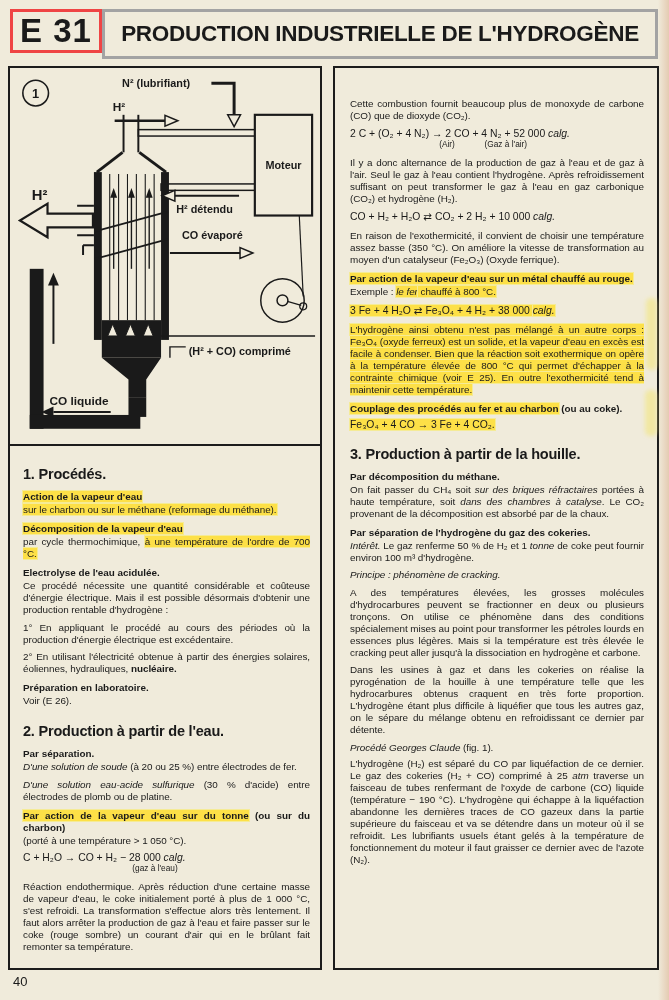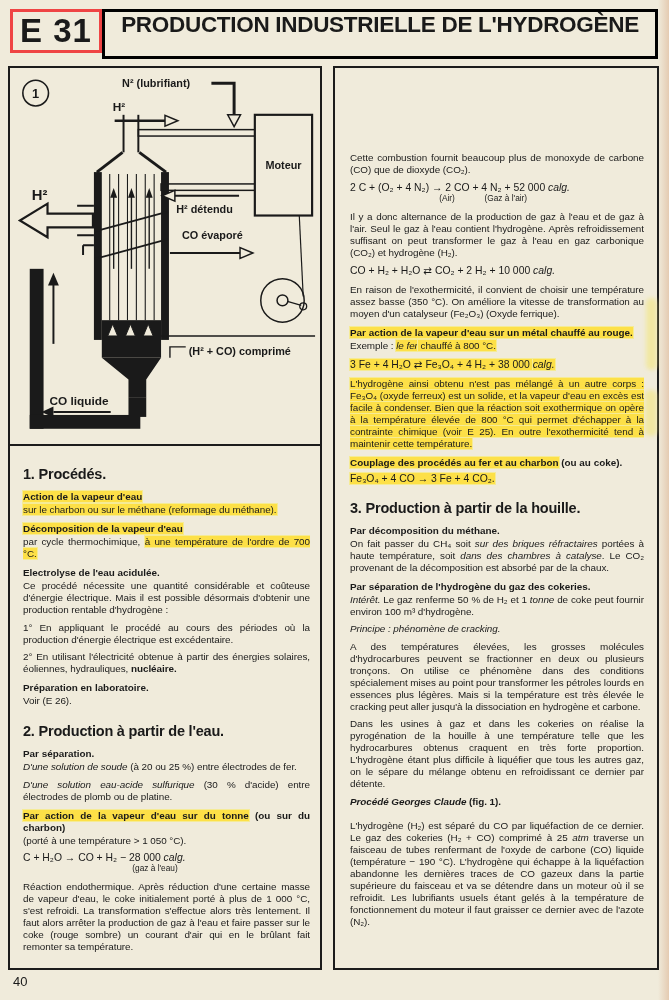--- a/index.html
+++ b/index.html
@@ -11,27 +11,27 @@
     font-family: "Liberation Sans", "DejaVu Sans", sans-serif;
     overflow: hidden;
   }
   .hdr-code-box {
     position:absolute; left:10px; top:9px; width:92px; height:44px;
     border:3px solid #ef4444; display:flex; align-items:center; justify-content:center;
   }
   .hdr-code { font-size:33px; font-weight:bold; letter-spacing:1px; }
   .hdr-title-box {
     position:absolute; left:102px; top:9px; width:556px; height:50px;
-    border:3px solid #000000; display:flex; justify-content:center;
+    border:3px solid #a3a3a3; display:flex; align-items:center; justify-content:center;
   }
   .hdr-title { font-size:22.5px; font-weight:bold; letter-spacing:-0.3px; white-space:nowrap; }
 
   .col { position:absolute; top:66px; border:2px solid #1c1c1c; background:transparent; }
   .col-left  { left:8px;  width:314px; height:904px; }
-  .col-right { left:333px; width:326px; height:904px; padding:84px 13px 0 15px; overflow:hidden; }
+  .col-right { left:333px; width:326px; height:904px; padding:30px 13px 0 15px; overflow:hidden; }
 
   .figure-box { position:relative; height:378px; border-bottom:2px solid #1c1c1c; }
   .figure-box svg { position:absolute; inset:0; width:100%; height:100%; }
   .figure-box svg text { fill:#1a1a1a; font-family:"Liberation Sans","DejaVu Sans",sans-serif; }
 
   .text-area { height:calc(100% - 378px); padding:20px 10px 0 13px; overflow:hidden; }
 
   .sec { font-size:14.5px; font-weight:bold; letter-spacing:-0.2px; margin:0 0 9px; }
   .sec.mt { margin-top:16px; }
   .sub  { font-size:9.9px; line-height:12px; margin:7px 0 1px; text-align:justify; font-weight:bold; }
@@ -248,20 +248,20 @@
   <p class="sub">Par décomposition du méthane.</p>
   <p class="para"><span>On fait passer du CH₄ soit </span><span class="r-i">sur des briques réfractaires</span><span> portées à haute température, soit </span><span class="r-i">dans des chambres à catalyse</span><span>. Le CO₂ provenant de la décomposition est absorbé par de la chaux.</span></p>
 
   <p class="sub">Par séparation de l'hydrogène du gaz des cokeries.</p>
   <p class="para"><span class="r-i">Intérêt.</span><span> Le gaz renferme 50 % de H₂ et 1 </span><span class="r-i">tonne</span><span> de coke peut fournir environ 100 m³ d'hydrogène.</span></p>
 
   <p class="para"><span class="r-i">Principe : phénomène de cracking.</span></p>
   <p class="para">A des températures élevées, les grosses molécules d'hydrocarbures peuvent se fractionner en deux ou plusieurs tronçons. On utilise ce phénomène dans des conditions spécialement mises au point pour transformer les pétroles lourds en essences plus légères. Mais si la température est très élevée le cracking peut aller jusqu'à la dissociation en hydrogène et carbone.</p>
   <p class="para">Dans les usines à gaz et dans les cokeries on réalise la pyrogénation de la houille à une température telle que les hydrocarbures obtenus craquent en très forte proportion. L'hydrogène étant plus difficile à liquéfier que tous les autres gaz, on le sépare du mélange obtenu en refroidissant ce dernier par détente.</p>
 
-  <p class="para" style="margin-bottom:12px;font-weight:bold;"><span class="r-i">Procédé Georges Claude</span><span> (fig. 1).</span></p>
+  <p class="para" style="margin-bottom:4px;"><span class="r-i">Procédé Georges Claude</span><span> (fig. 1).</span></p>
   <p class="para"><span>L'hydrogène (H₂) est séparé du CO par liquéfaction de ce dernier. Le gaz des cokeries (H₂ + CO) comprimé à 25 </span><span class="r-i">atm</span><span> traverse un faisceau de tubes renfermant de l'oxyde de carbone (CO) liquide (température − 190 °C). L'hydrogène qui échappe à la liquéfaction abandonne les dernières traces de CO gazeux dans la partie supérieure du faisceau et va se détendre dans un moteur où il se refroidit. Les lubrifiants usuels étant gelés à la température de fonctionnement du moteur il faut graisser ce dernier avec de l'azote (N₂).</span></p>
 </section>
 
 <div class="page-number">40</div>
 <div class="scan-edge"></div>
 <div class="smudge s1"></div>
 <div class="smudge s2"></div>
 
 </body></html>

